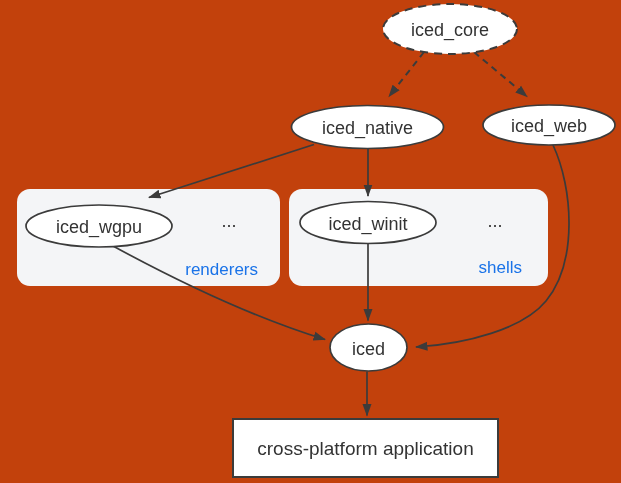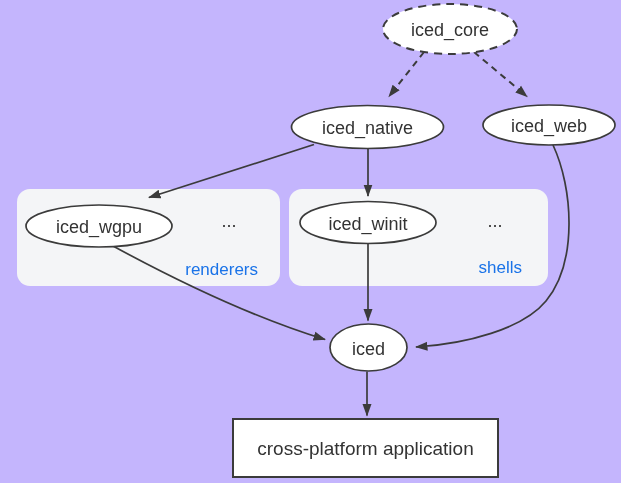--- a/index.html
+++ b/index.html
@@ -4,21 +4,21 @@
 <style>
   html, body {
     margin: 0;
     padding: 0;
     background: #ffffff;
   }
   .stage {
     position: relative;
     width: 621px;
     height: 483px;
-    background: #c4b5fd;
+    background: #c2410c;
     overflow: hidden;
     font-family: "Liberation Sans", sans-serif;
   }
   svg { display: block; }
   .node-shape {
     fill: #ffffff;
     stroke: #3b3b3b;
     stroke-width: 1.7;
   }
   .node-shape.dashed {

